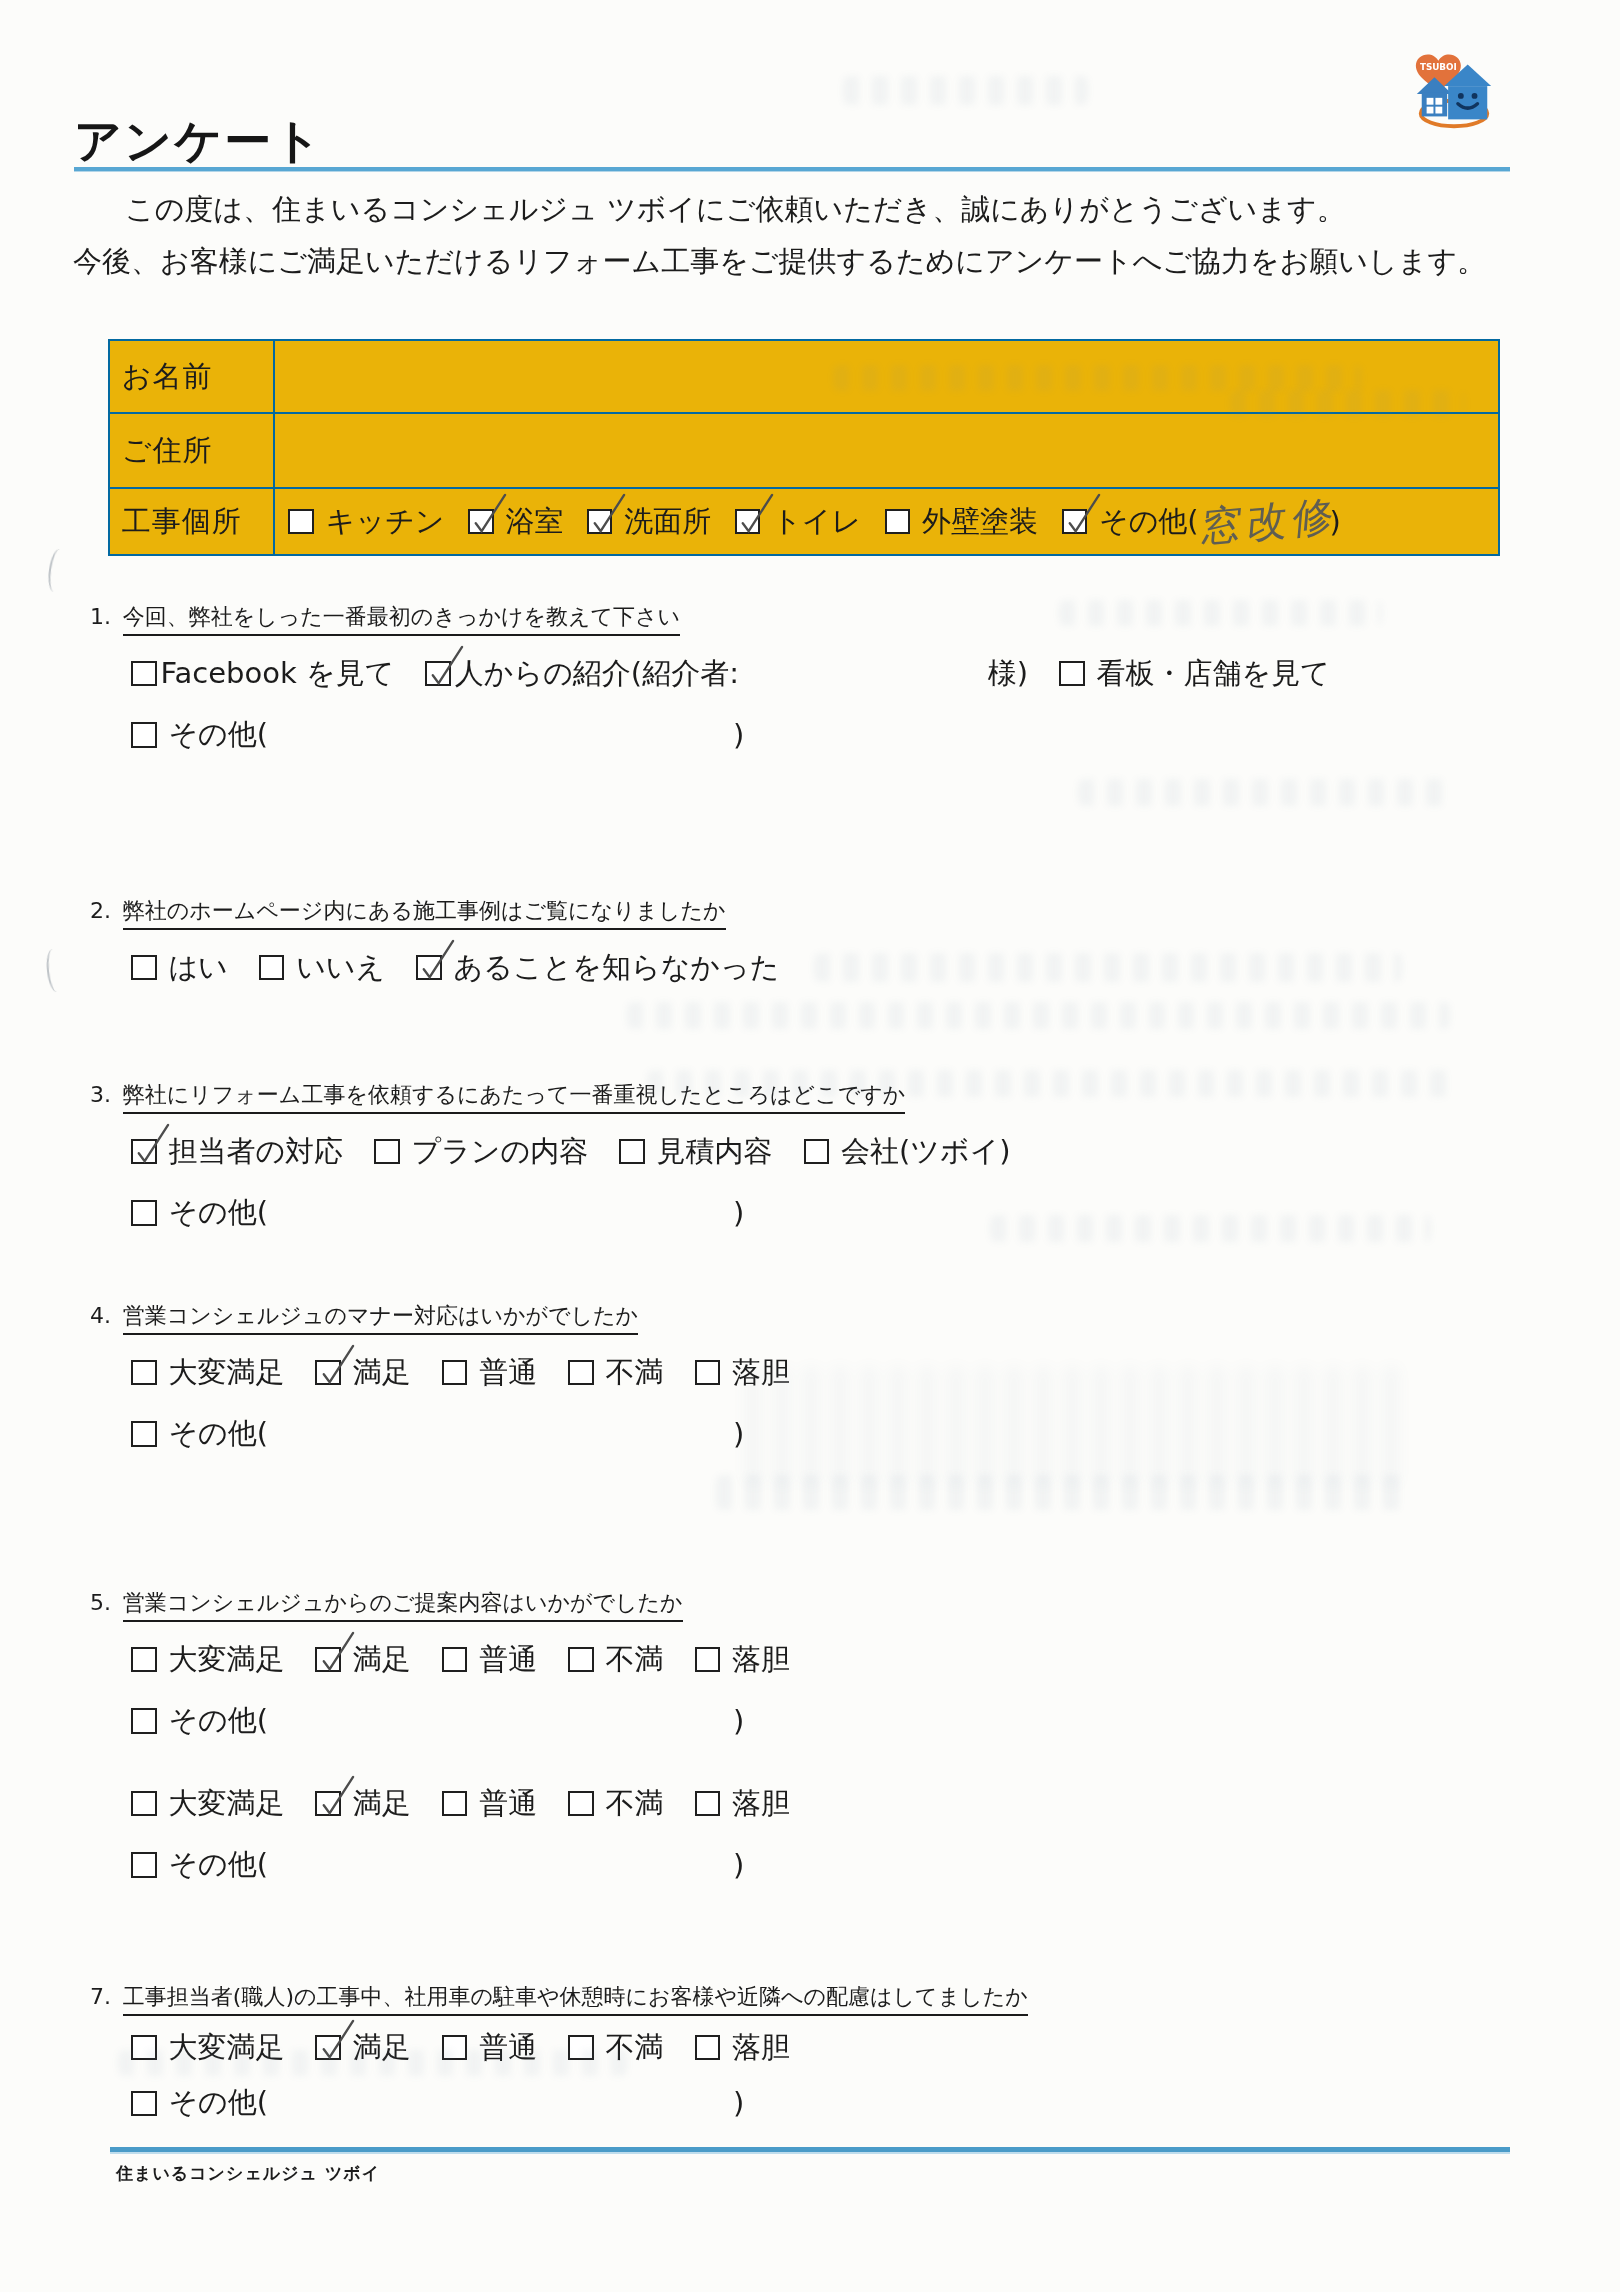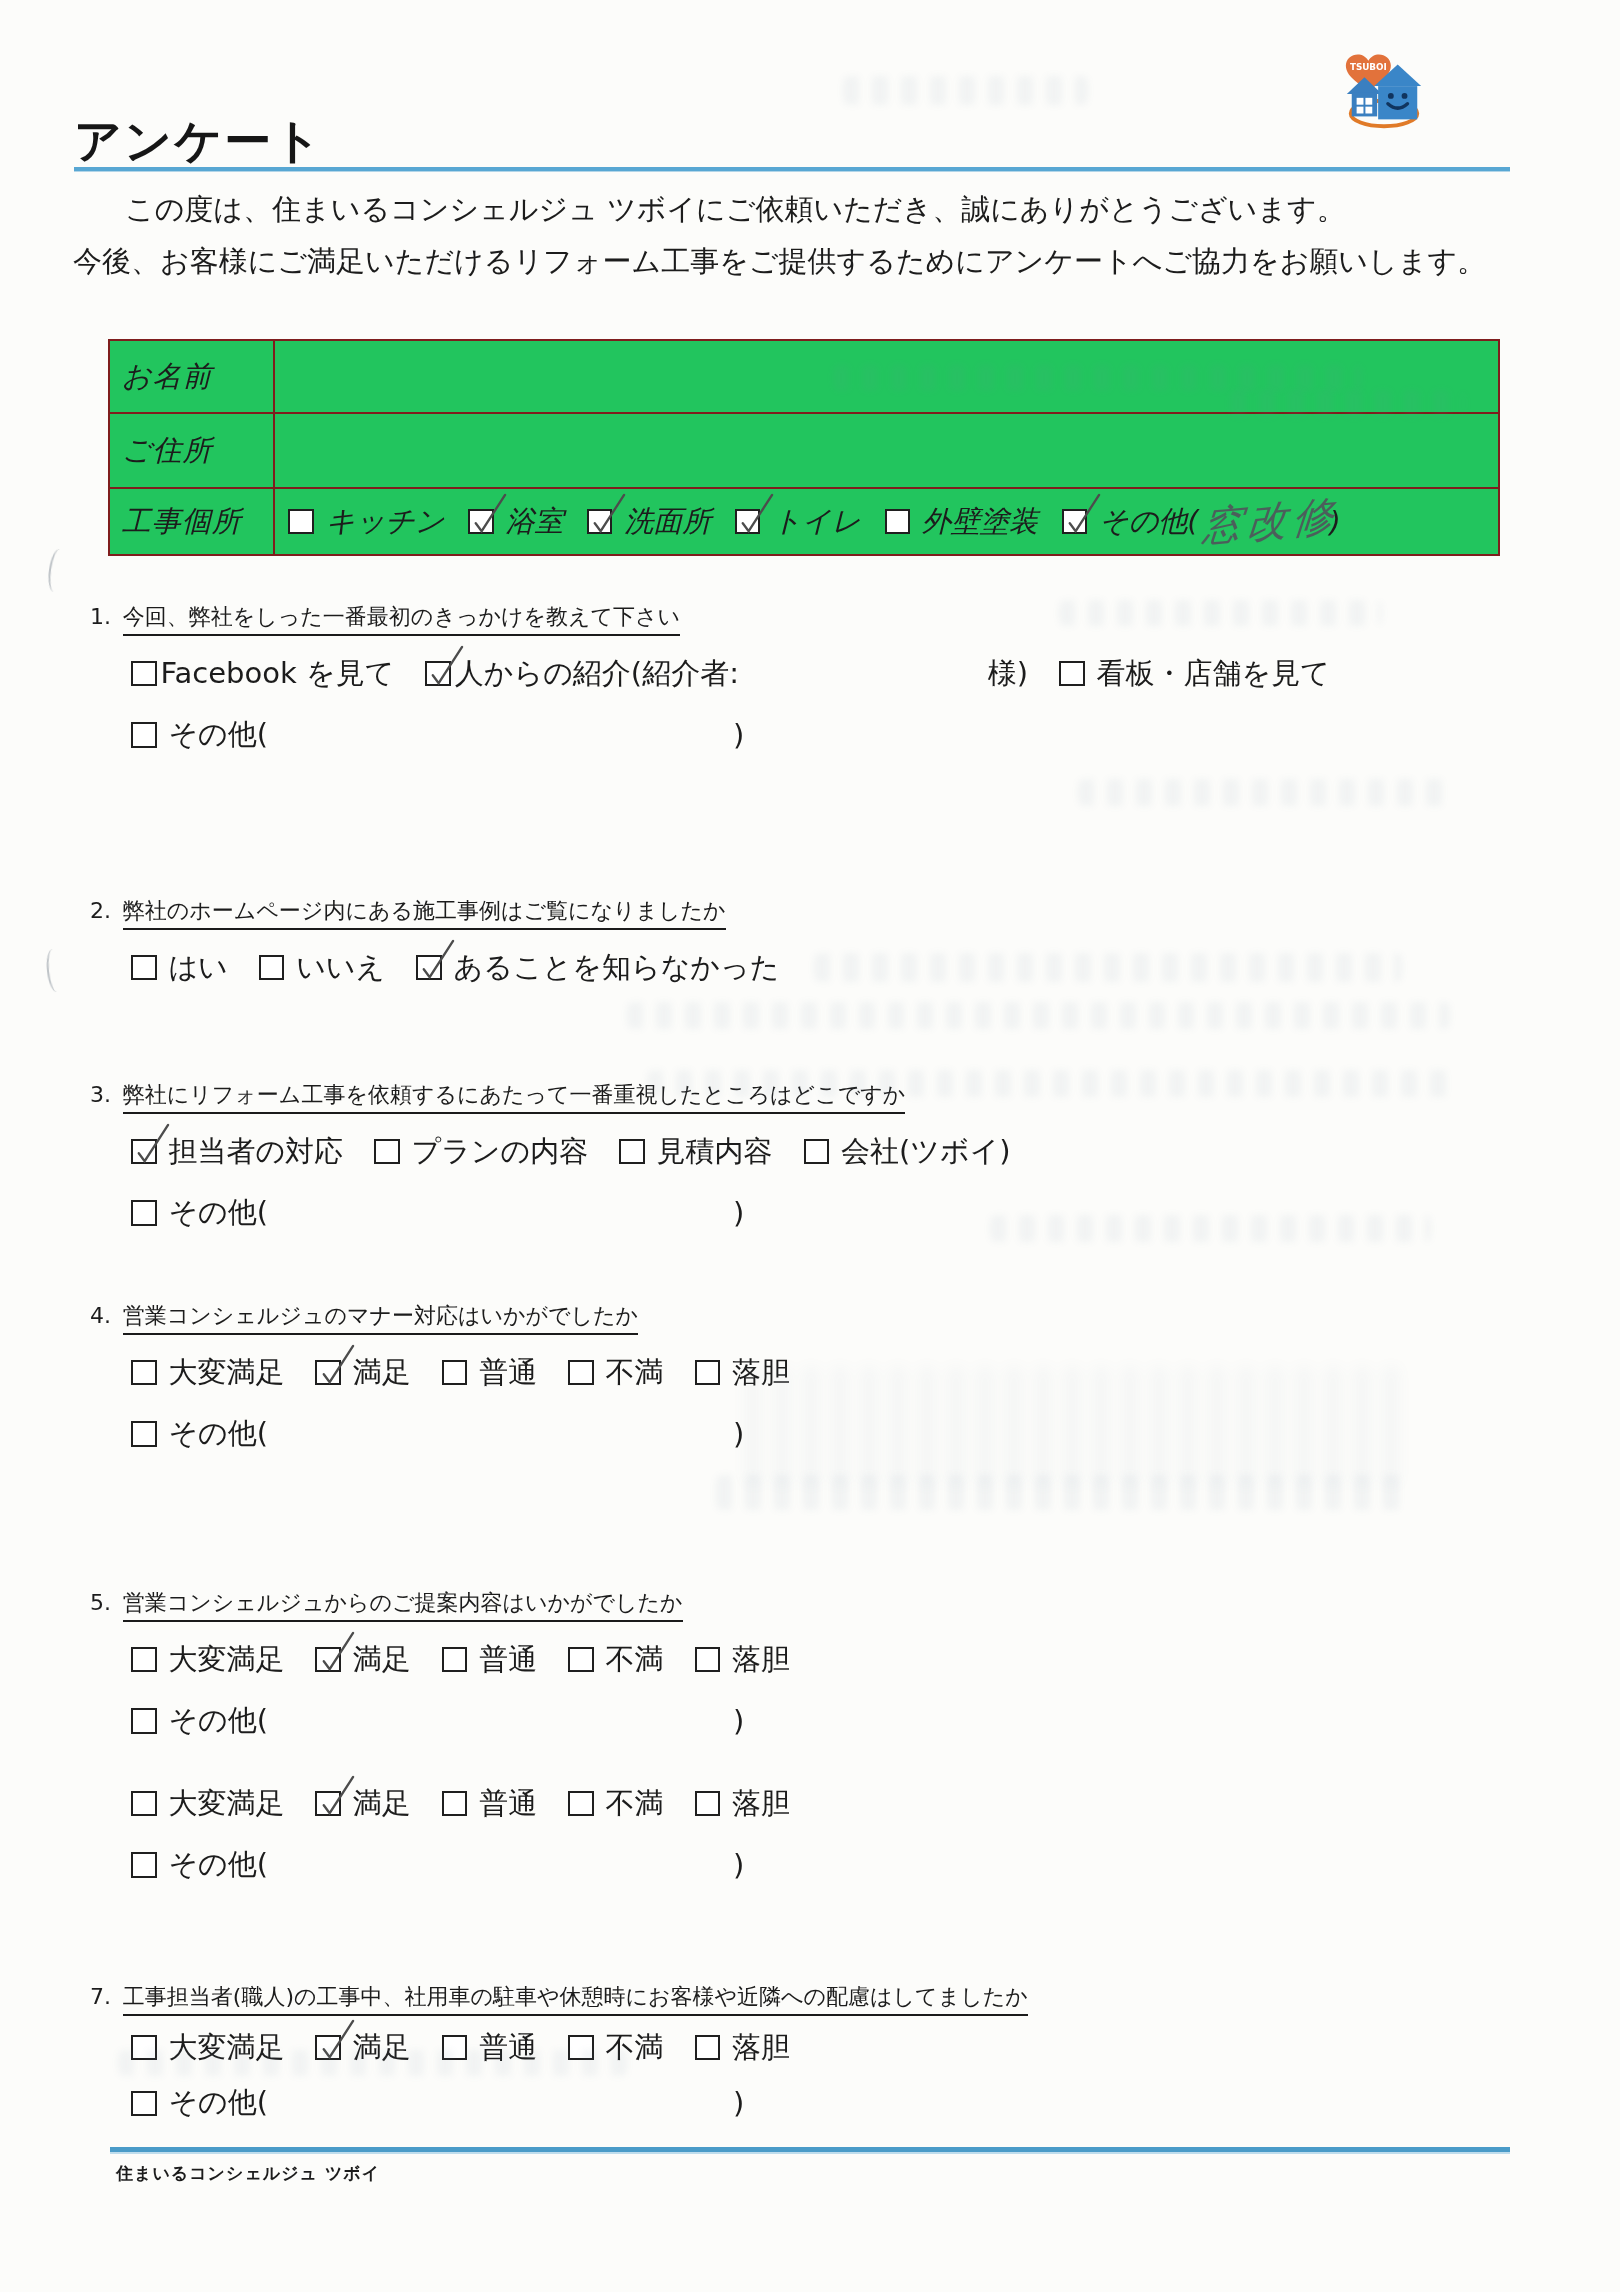--- a/index.html
+++ b/index.html
@@ -11,25 +11,25 @@
   }
   .page{position:relative;width:1620px;height:2293px;background:#fcfcfa;overflow:hidden;}
 
   
   .title{position:absolute;left:74px;top:110px;font-size:47px;font-weight:bold;letter-spacing:2px;color:#161616;}
   .title-underline{position:absolute;left:74px;top:167px;width:1436px;height:3.9px;background:#58a7d3;box-shadow:0 1px 0 rgba(88,167,211,.45);}
   .intro-line1{position:absolute;left:125px;top:190px;font-size:29px;white-space:nowrap;}
   .intro-line2{position:absolute;left:73px;top:242px;font-size:29px;white-space:nowrap;text-align:center;}
 
   
-  .logo{position:absolute;left:1339px;top:47px;width:90px;height:88px;}
+  .logo{position:absolute;left:1409px;top:47px;width:90px;height:88px;}
 
   
   .info-table{position:absolute;left:108px;top:339px;width:1392px;border-collapse:collapse;}
-  .info-table td{border:2px solid #7f1d1d;background:#22c55e;font-style:italic;}
+  .info-table td{border:2px solid #0369a1;background:#eab308;}
   .info-table .lbl{width:145px;font-size:29px;padding:0 5.9px 0 11.8px;letter-spacing:1px;white-space:nowrap;}
   .row-name td{height:69px;}
   .row-addr td{height:71px;}
   .row-work td{height:63px;}
   .cell-options{padding-left:13.7px;}
 
   
   .opt-row{display:flex;align-items:center;margin-top:21.6px;margin-left:41px;}
   .opt-row:first-of-type{margin-top:25.5px;}
   .opt{display:inline-flex;align-items:center;margin-right:31px;white-space:nowrap;}

